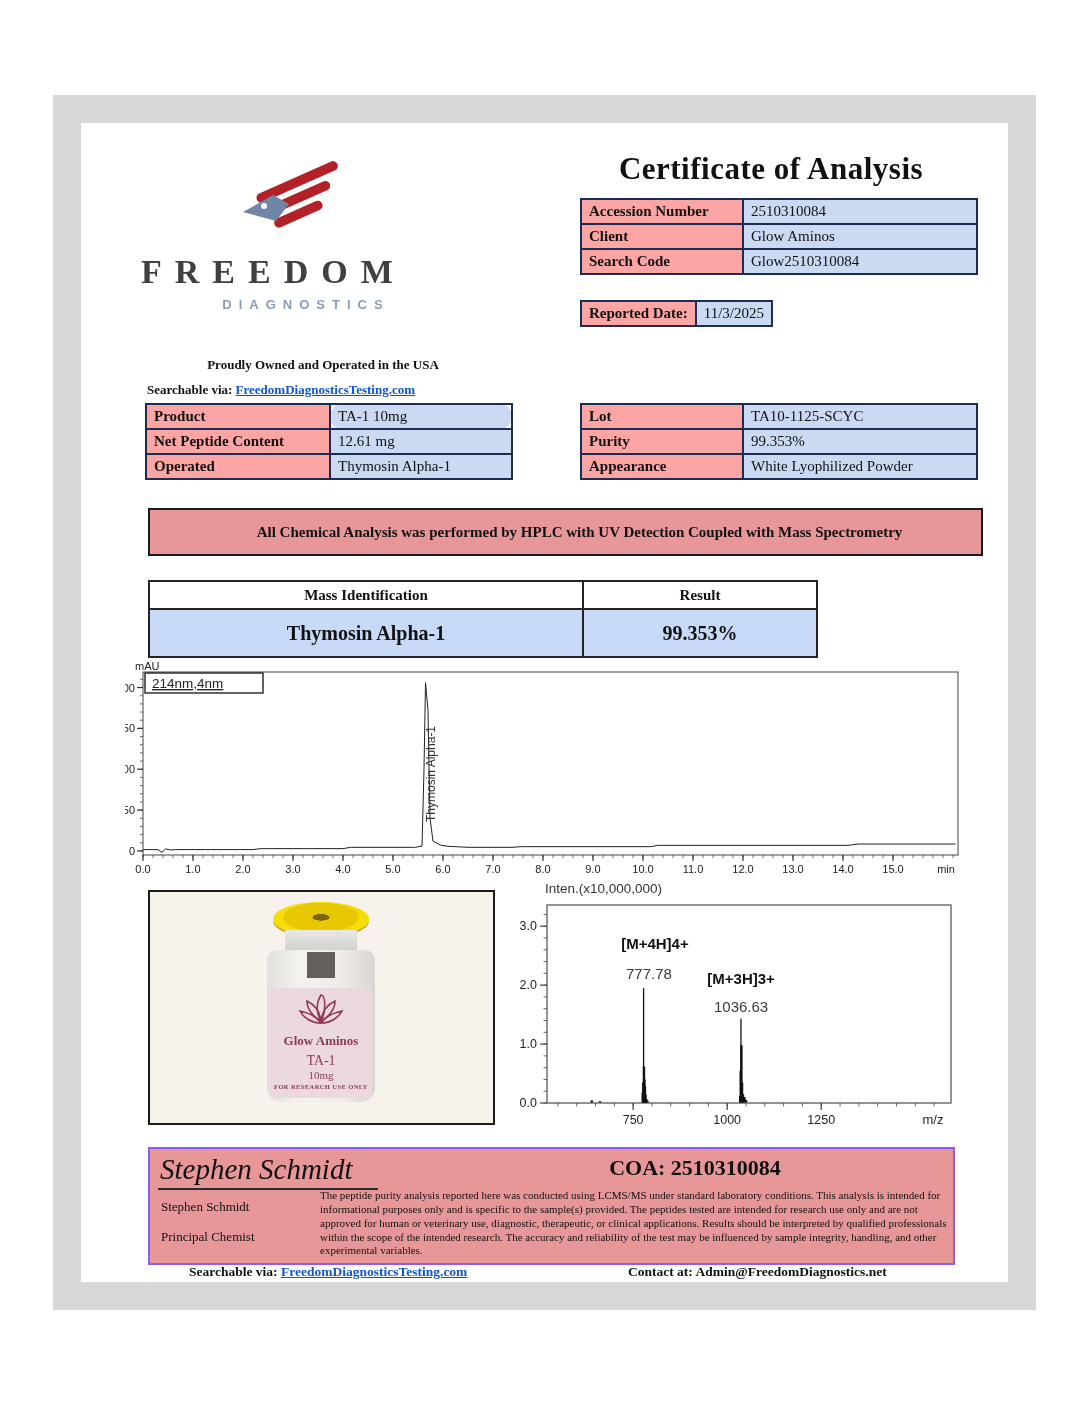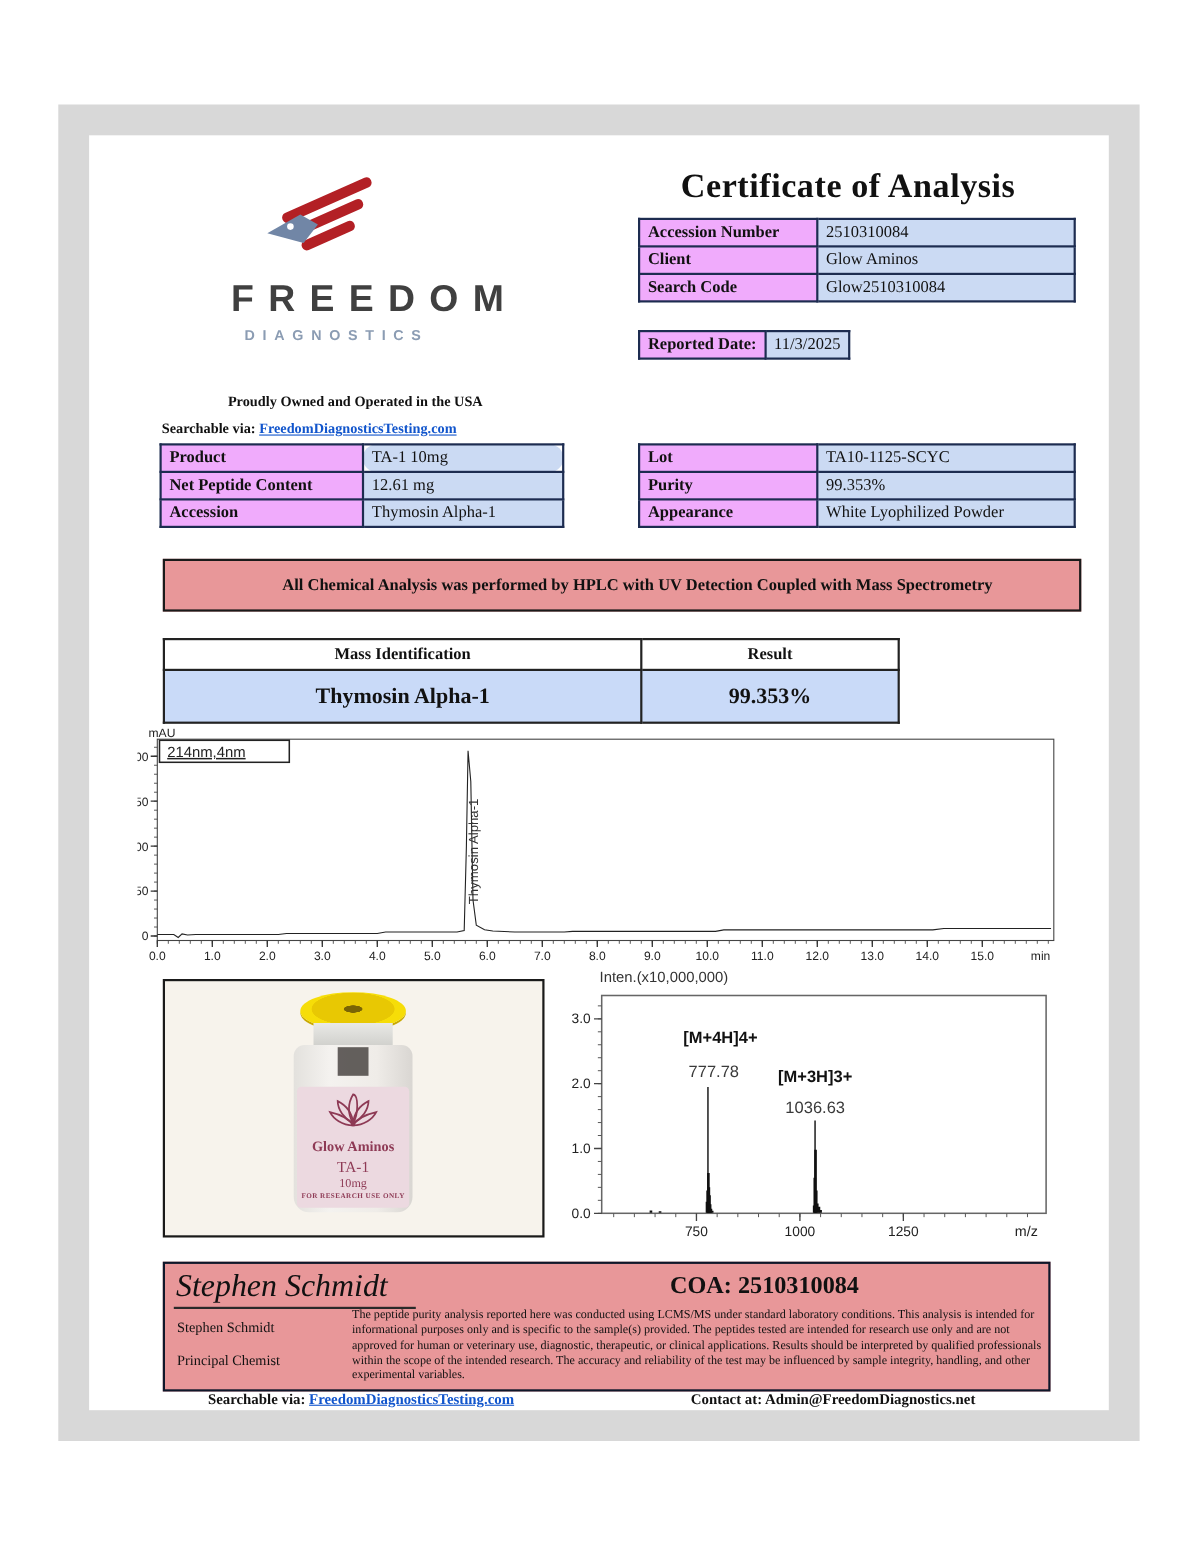--- a/index.html
+++ b/index.html
@@ -4,36 +4,36 @@
 <title>Certificate of Analysis</title>
 <style>
   html,body{margin:0;padding:0;background:#fff;}
   #stage{position:relative;width:1088px;height:1408px;background:#fff;overflow:hidden;
          font-family:"Liberation Serif",serif;color:#111;}
   #frame{position:absolute;left:53px;top:95px;width:983px;height:1215px;background:#d8d8d8;}
   #page{position:absolute;left:81px;top:123px;width:927px;height:1159px;background:#fff;}
   .abs{position:absolute;}
 
   
-  .brand-word{font-family:Liberation Sans, sans-serif;font-weight:bold;font-size:34px;
-              letter-spacing:13px;color:#404040;text-align:right;}
+  .brand-word{font-family:Liberation Serif, serif;font-weight:bold;font-size:34px;
+              letter-spacing:13px;color:#404040;text-align:left;}
   .brand-sub{font-family:"Liberation Sans",sans-serif;font-weight:bold;font-size:13px;
              letter-spacing:7px;color:#8b9cb3;text-align:center;}
   .tagline{font-size:13px;font-weight:bold;text-align:center;}
   .search-line{font-size:13px;font-weight:bold;}
   a.doc-link{color:#1155cc;text-decoration:underline;font-weight:bold;cursor:pointer;}
 
   
   .coa-title{font-size:31px;font-weight:bold;text-align:center;letter-spacing:.5px;}
 
   
   table.info{border-collapse:collapse;}
   table.info th,table.info td{border:2px solid #1d2c50;padding:1px 7px;height:21px;
       font-size:15px;text-align:left;vertical-align:middle;}
-  table.info th{background:#f0abfc;font-weight:bold;}
+  table.info th{background:#fca5a5;font-weight:bold;}
   table.info td{background:#cbdaf3;font-weight:normal;}
 
   
   .banner{background:#e89799;border:2px solid #1a1a1a;display:flex;align-items:center;
           justify-content:center;font-size:15px;font-weight:bold;text-align:center;padding-left:28px;}
 
   
   table.mass{border-collapse:collapse;width:670px;}
   table.mass th{border:2px solid #222;background:#fff;font-size:15px;font-weight:bold;
       height:24px;text-align:center;}
@@ -51,21 +51,21 @@
       border-radius:10px 10px 14px 14px;}
   .vial-stopper{position:absolute;left:133px;top:60px;width:28px;height:26px;background:#4a4543;opacity:.85;}
   .vial-label{position:absolute;left:96px;top:96px;width:102px;height:110px;background:#ecd9e0;
       border-radius:4px;text-align:center;color:#8e3a55;overflow:hidden;}
   .vial-label .lbl-brand{font-weight:bold;font-size:13px;margin-top:-2px;}
   .vial-label .lbl-prod{font-size:14px;margin-top:4px;}
   .vial-label .lbl-dose{font-size:11px;}
   .vial-label .lbl-note{font-size:6.5px;letter-spacing:.4px;margin-top:2px;font-weight:bold;}
 
   
-  .sig-box{background:#e89799;border:2px solid #0f172a;}
+  .sig-box{background:#e89799;border:2px solid #8b5cf6;}
   .sig-script{font-style:italic;font-size:29px;border-bottom:2px solid #2a2a2a;
       padding:0 26px 2px 2px;display:inline-block;}
   .sig-name{font-size:13px;}
   .coa-num{font-size:22px;font-weight:bold;text-align:center;}
   .sig-disc{font-size:11px;line-height:1.26;text-align:left;}
 
   .footer-text{font-size:13.5px;font-weight:bold;}
 
   svg text{font-family:"Liberation Sans",sans-serif;}
 </style>
@@ -125,21 +125,21 @@
       <tbody>
           <tr>
         <th style="width:168px;">Product</th>
         <td style="width:166px;border-radius:12px;">TA-1 10mg</td>
       </tr>
       <tr>
         <th>Net Peptide Content</th>
         <td>12.61 mg</td>
       </tr>
       <tr>
-        <th>Accession</th>
+        <th>Operated</th>
         <td>Thymosin Alpha-1</td>
       </tr>
     </tbody>
       </table>
 
     <table class="info abs" style="left:499px;top:280px;">
       <tbody>
           <tr>
         <th style="width:146px;">Lot</th>
         <td style="width:218px;margin-left:25px;">TA10-1125-SCYC</td>

